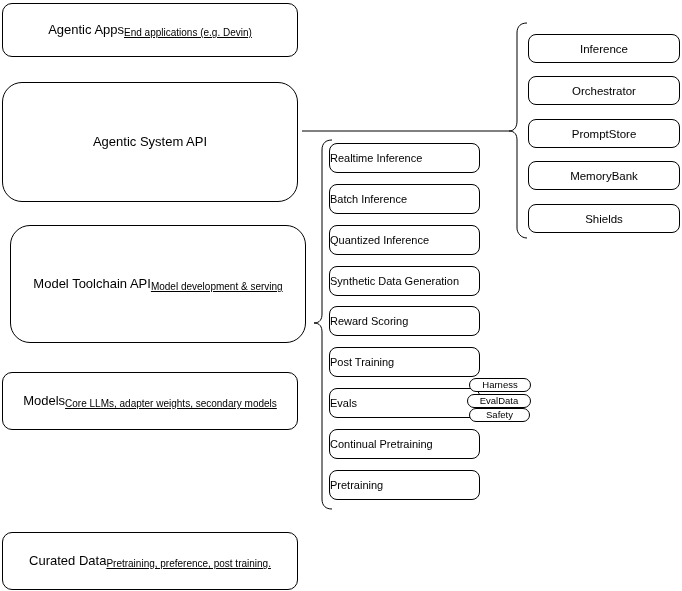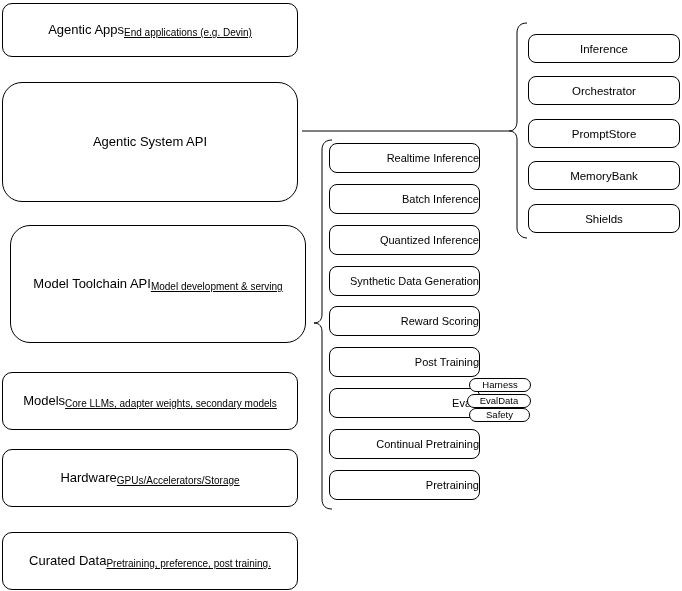--- a/index.html
+++ b/index.html
@@ -14,21 +14,21 @@
     display:flex;flex-direction:row;align-items:center;justify-content:center;
     text-align:center;
   }
   .lbox .title{font-size:13px;line-height:14px;}
   .lbox .subtitle{font-size:10px;line-height:11px;margin-top:5px;text-decoration:underline;}
   .r10{border-radius:10px;}
   .r20{border-radius:20px;}
   .node{
     position:absolute;left:329px;width:151px;height:30px;box-sizing:border-box;
     background:#ffffff;border:1px solid #000;border-radius:8px;
-    display:flex;align-items:center;justify-content:flex-end;
+    display:flex;align-items:center;justify-content:flex-start;
     font-size:11px;text-align:center;
   }
   .snode{
     position:absolute;left:528px;width:152px;height:29px;box-sizing:border-box;
     background:#ffffff;border:1px solid #000;border-radius:8px;
     display:flex;align-items:center;justify-content:center;
     font-size:11.5px;text-align:center;
   }
   .pill{
     position:absolute;height:14px;box-sizing:border-box;
@@ -60,24 +60,20 @@
   <div class="lbox r20" style="top:82px;height:120px;">
     <div class="title">Agentic System API</div>
   </div>
   <div class="lbox r20" style="top:225px;height:118px;margin-left:8px;">
     <div class="title">Model Toolchain API</div>
     <div class="subtitle">Model development &amp; serving</div>
   </div>
   <div class="lbox r10" style="top:372px;height:58px;">
     <div class="title">Models</div>
     <div class="subtitle">Core LLMs, adapter weights, secondary models</div>
-  </div>
-  <div class="lbox r10" style="top:449px;height:58px;">
-    <div class="title">Hardware</div>
-    <div class="subtitle">GPUs/Accelerators/Storage</div>
   </div>
   <div class="lbox r10" style="top:532px;height:58px;">
     <div class="title">Curated Data</div>
     <div class="subtitle">Pretraining, preference, post training.</div>
   </div>
 
   <div class="node" style="top:143px;">
     <span>Realtime Inference</span>
   </div>
   <div class="node" style="top:184px;">

